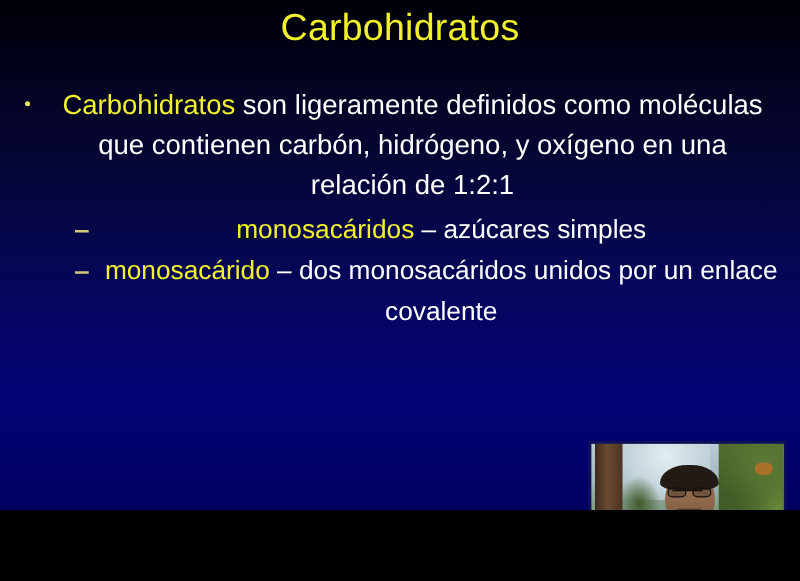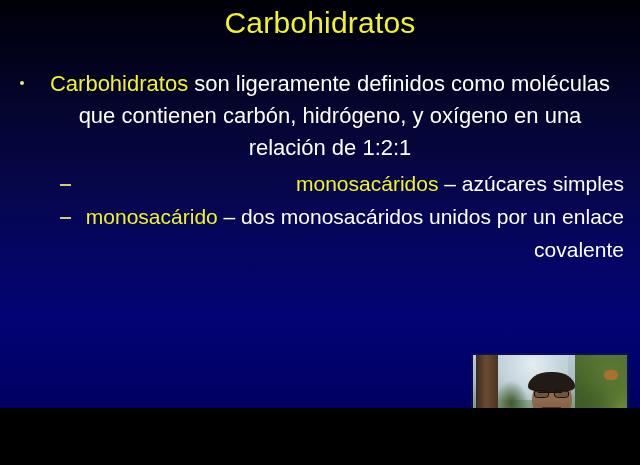--- a/index.html
+++ b/index.html
@@ -74,21 +74,21 @@
     margin-top: 3px;
   }
 
   .bullet-l2 {
     position: relative;
     padding-left: 82px;
     padding-right: 16px;
     color: #ffffff;
     font-size: 21px;
     line-height: 33px;
-    text-align: right;
+    text-align: center;
   }
 
   .bullet-l2 > .marker-dash {
     position: absolute;
     left: 60px;
     top: 17px;
     width: 11px;
     height: 2px;
     background: #d8c87a;
   }

